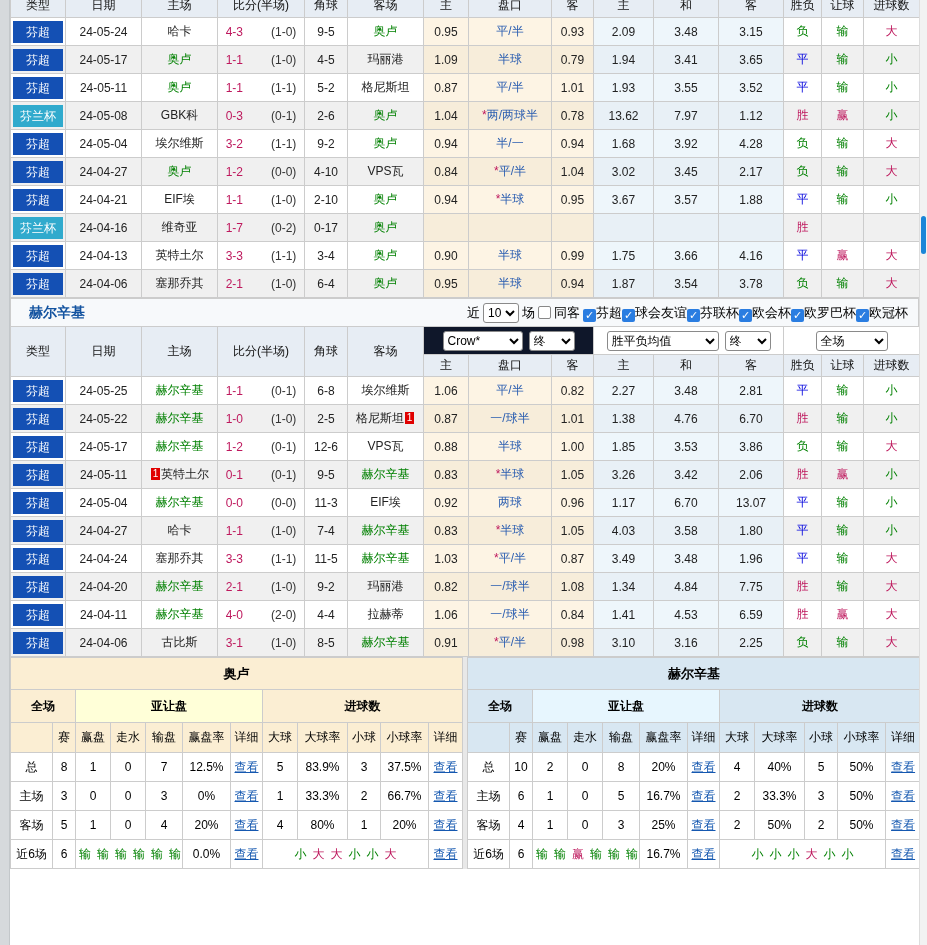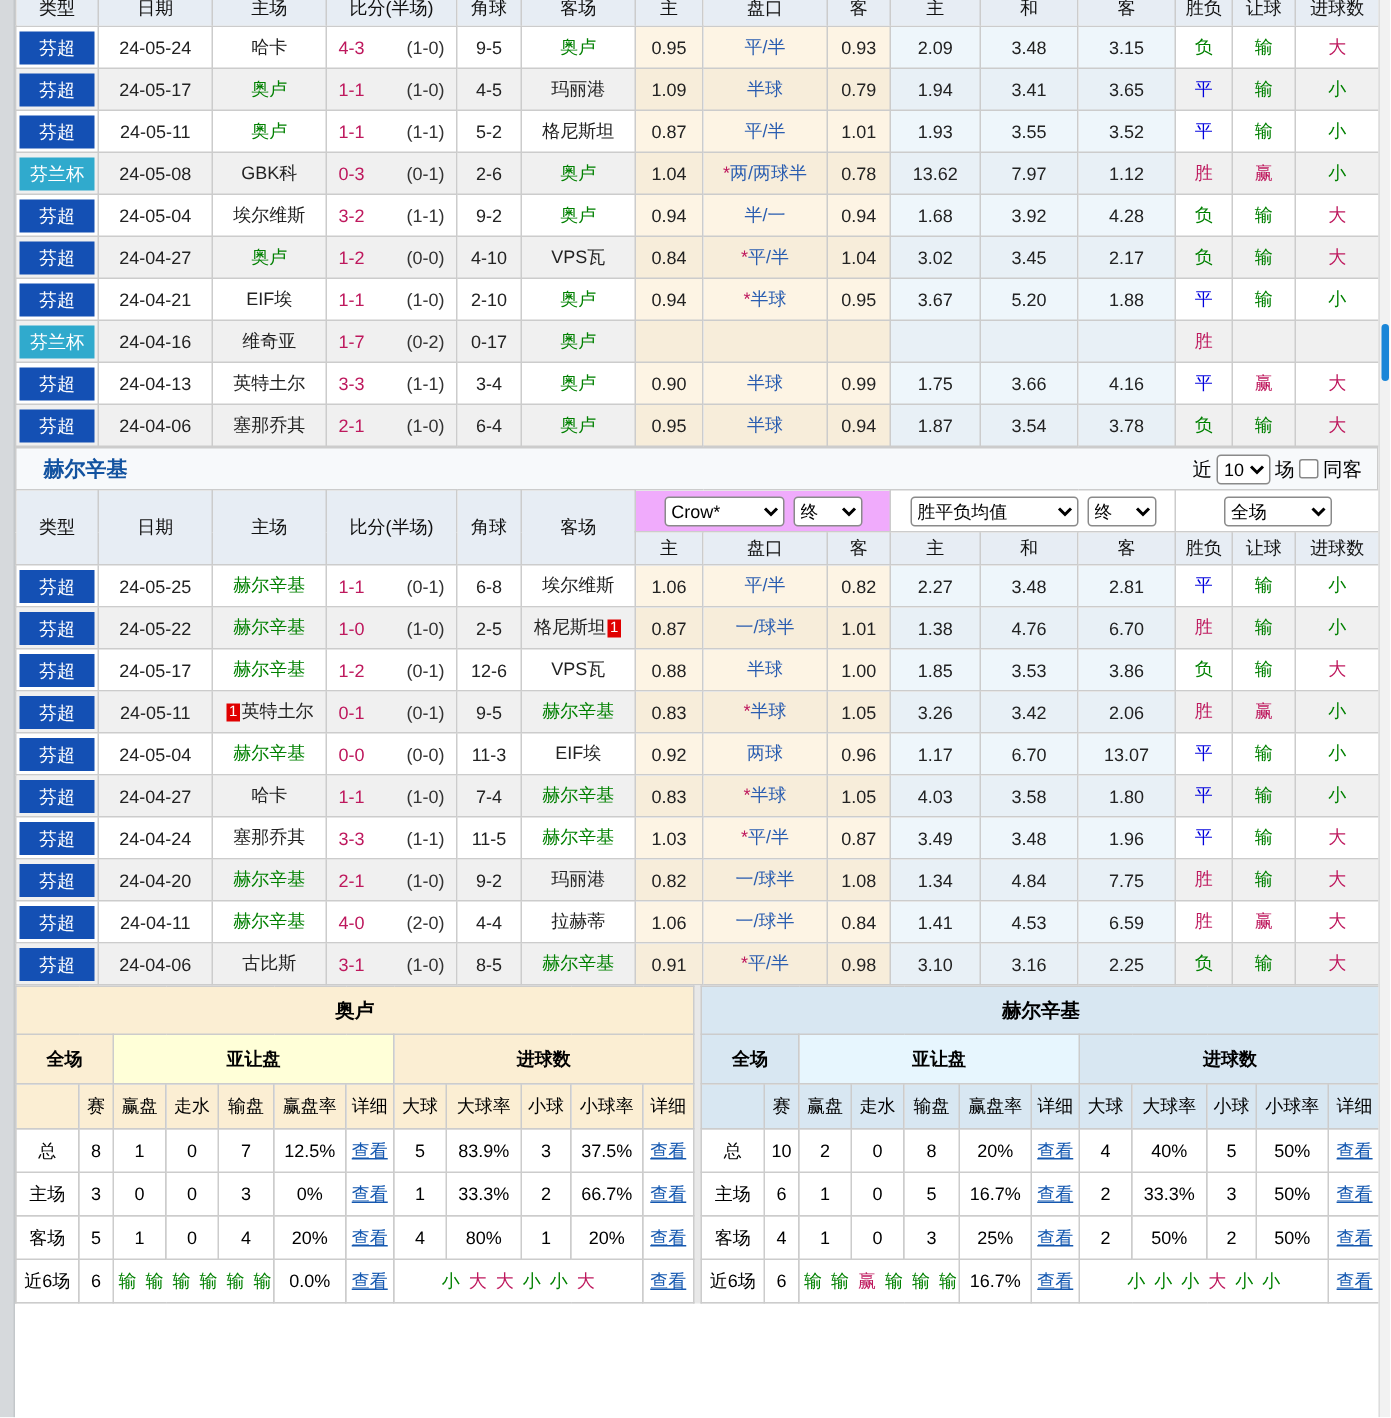--- a/index.html
+++ b/index.html
@@ -254,21 +254,21 @@
             </td>
             <td>24-04-21</td>
             <td><span class="">EIF埃</span></td>
             <td><span class="c-red">1-1</span><span class="half">(1-0)</span></td>
             <td>2-10</td>
             <td><span class="team-g">奥卢</span></td>
             <td class="hd">0.94</td>
             <td class="hd"><span class="c-red">*</span><span class="c-hline">半球</span></td>
             <td class="hd">0.95</td>
             <td class="eu">3.67</td>
-            <td class="eu c-draw">5.20</td>
+            <td class="eu c-draw">3.57</td>
             <td class="eu">1.88</td>
             <td><span class="c-blue">平</span></td>
             <td><span class="c-green">输</span></td>
             <td><span class="c-green">小</span></td>
           </tr>
           <tr class="match-row stripe">
             <td>
               <div class="badge cup">芬兰杯</div>
             </td>
             <td>24-04-16</td>
@@ -329,20 +329,21 @@
 
 
     <div class="section-bar">
       <span class="section-title">赫尔辛基</span>
       <span class="filters">
         <span>近</span>
         <select><option>10</option></select>
         <span>场</span>
         <span class="cb off"></span>
         <span>同客</span>
+        <span id="league-filters"><span class="cb on">✓</span><span>芬超</span><span class="cb on">✓</span><span>球会友谊</span><span class="cb on">✓</span><span>芬联杯</span><span class="cb on">✓</span><span>欧会杯</span><span class="cb on">✓</span><span>欧罗巴杯</span><span class="cb on">✓</span><span>欧冠杯</span></span>
       </span>
     </div>
 
     <table class="match">
       <colgroup>
           <col style="width:55px">
           <col style="width:76px">
           <col style="width:76px">
           <col style="width:87px">
           <col style="width:43px">
@@ -358,21 +359,21 @@
           <col style="width:56px">
         </colgroup>
       <thead>
         <tr>
           <th rowspan="2">类型</th>
           <th rowspan="2">日期</th>
           <th rowspan="2">主场</th>
           <th rowspan="2">比分(半场)</th>
           <th rowspan="2">角球</th>
           <th rowspan="2">客场</th>
-          <th colspan="3" class="dd" style="height:22px;background:#f0abfc;margin-left:44px;">
+          <th colspan="3" class="dd" style="height:22px;background:#0f172a;margin-left:44px;">
             <span class="dd-wrap">
               <select style="width:80px"><option>Crow*</option></select>
               <select style="width:46px"><option>终</option></select>
             </span>
           </th>
           <th colspan="3" class="dd" style="background:#fff;">
             <span class="dd-wrap">
               <select style="width:112px"><option>胜平负均值</option></select>
               <select style="width:46px"><option>终</option></select>
             </span>

